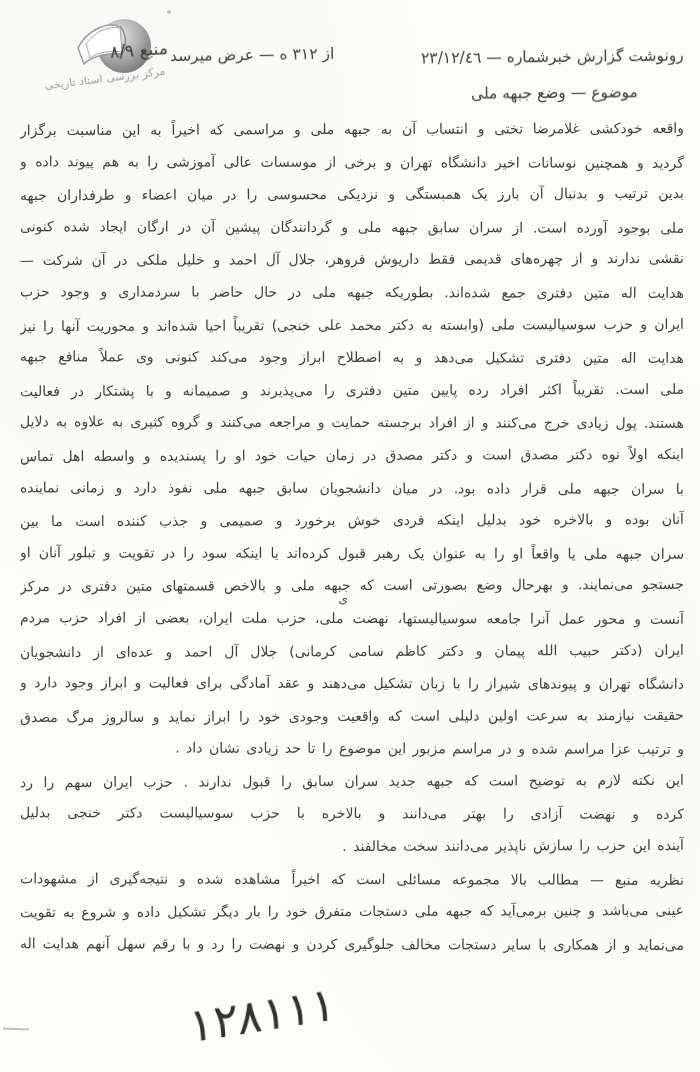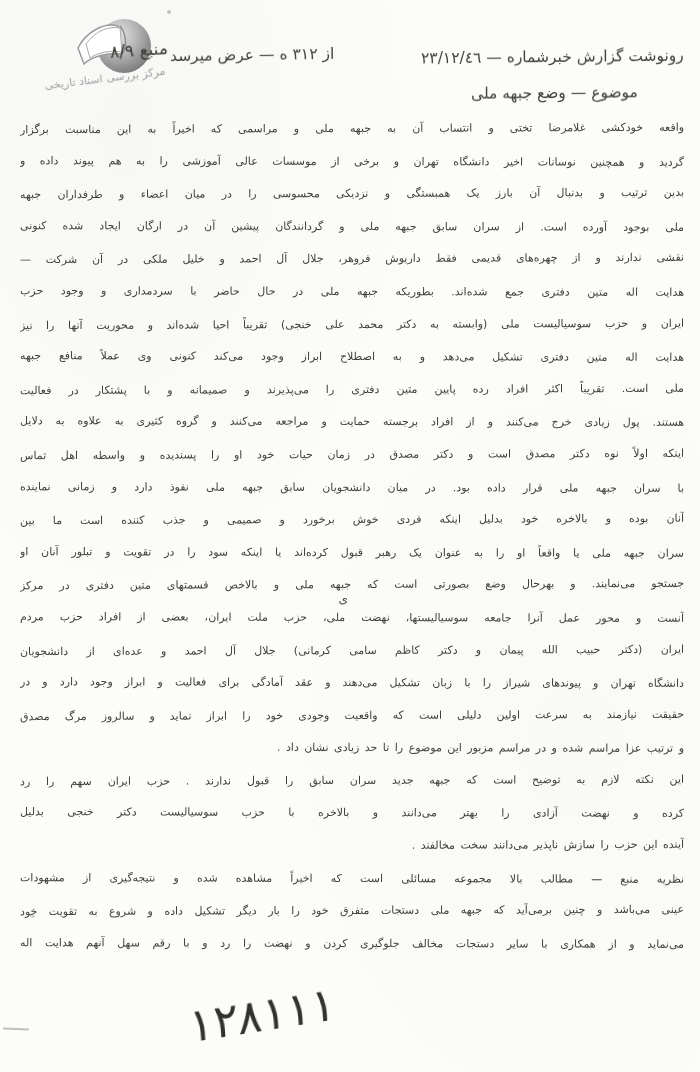--- a/index.html
+++ b/index.html
@@ -33,21 +33,21 @@
     white-space:nowrap;
   }
   .hdr{position:absolute;font-size:15.5px;}
   .hdr-copy{right:16px;top:48px;transform:rotate(-.6deg);}
   .hdr-routing{left:170px;top:46px;transform:rotate(-.8deg);}
   .hdr-source{left:110px;top:40px;font-size:17px;transform:rotate(-4deg);color:#3a3833;}
   .hdr-subject{right:62px;top:84px;transform:rotate(-.5deg);}
   
   .doc-body{
     position:absolute;top:113px;right:16px;left:20px;
-    font-size:11px;line-height:32.6px;
+    font-size:14px;line-height:32.6px;
     color:#413f39;
     direction:rtl;
     filter:blur(.22px);
   }
   .line{
     text-align:justify;text-align-last:justify;
     word-spacing:2px;letter-spacing:.2px;
     height:32.6px;overflow:hidden;
   }
   .line:nth-child(odd){transform:rotate(-.2deg);}

